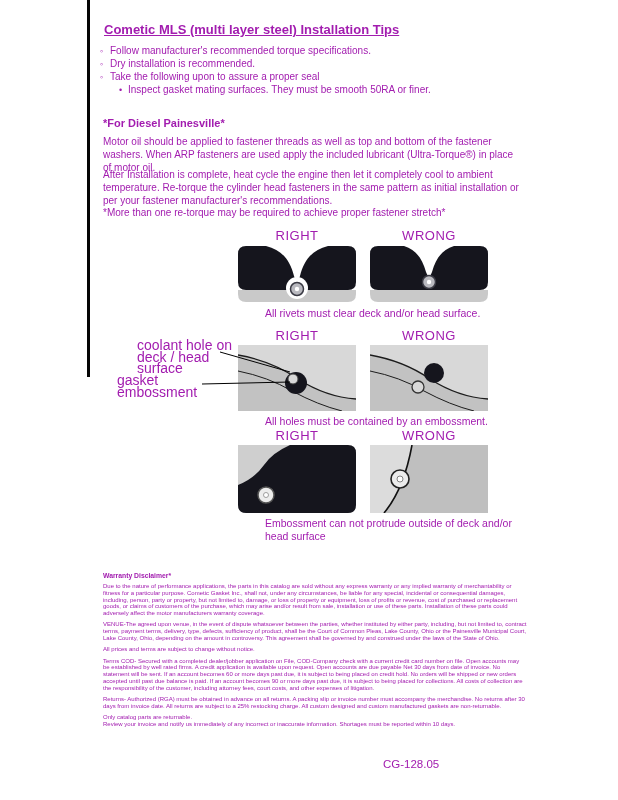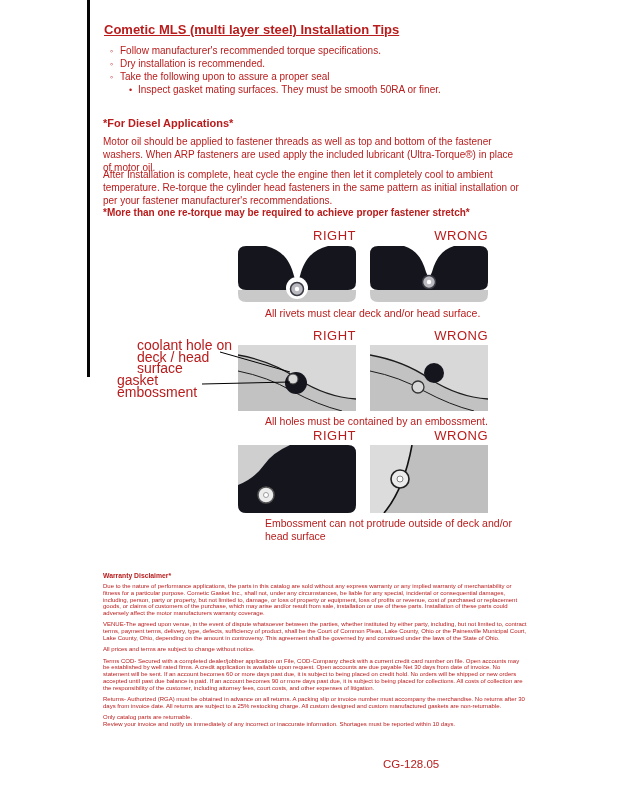--- a/index.html
+++ b/index.html
@@ -1,28 +1,28 @@
 <!DOCTYPE html>
 <html><head>
 <meta charset="utf-8">
 <style>
   html,body { margin:0; padding:0; background:#ffffff; }
   .page {
     position:relative; width:618px; height:800px; background:#ffffff;
-    font-family:"Liberation Sans", sans-serif; color:#b91c1c; overflow:hidden;
+    font-family:"Liberation Sans", sans-serif; color:#a21caf; overflow:hidden;
   }
   .edge-mark { position:absolute; left:87px; top:0; width:3px; height:377px; background:#050505; }
   .title { position:absolute; left:104px; top:22px; font-size:13px; font-weight:bold; text-decoration:underline; }
-  .tip, .subtip { position:absolute; font-size:10px; line-height:12px; white-space:nowrap;margin-left:10px; }
+  .tip, .subtip { position:absolute; font-size:10px; line-height:12px; white-space:nowrap; }
   .tip .mk { display:inline-block; width:10px; font-size:9px; }
   .subtip .mk { display:inline-block; width:9px; font-size:9px; }
   .h-bold { position:absolute; font-size:11px; font-weight:bold; }
   .para { position:absolute; font-size:10px; line-height:13px; width:420px; }
-  .note { position:absolute; font-size:10px;font-weight:bold; }
-  .dg-header { position:absolute; width:118px; text-align:right; font-size:13px; letter-spacing:0.5px; }
+  .note { position:absolute; font-size:10px; }
+  .dg-header { position:absolute; width:118px; text-align:center; font-size:13px; letter-spacing:0.5px; }
   .dg-img { position:absolute; }
   .dg-caption { position:absolute; font-size:10.5px; line-height:13px;margin-left:28px; }
   .anno-label { position:absolute; font-size:14px; line-height:11.5px; }
   .anno-lines { position:absolute; pointer-events:none; z-index:6; }
   .warranty { position:absolute; left:103px; top:572px; width:424px; }
   .warranty .w-head { font-size:6.8px; font-weight:bold; margin:0 0 4px 0; }
   .warranty p { font-size:6px; line-height:6.8px; margin:0 0 4.5px 0; }
   .warranty p.tight { margin:0; }
   .footer { position:absolute; left:383px; top:758px; width:110px; font-size:11.5px; }
 </style>
@@ -41,21 +41,21 @@
   <div class="tip" style="left:100px; top:58px">
     <span class="mk">◦</span><span>Dry installation is recommended.</span>
   </div>
   <div class="tip" style="left:100px; top:71px">
     <span class="mk">◦</span><span>Take the following upon to assure a proper seal</span>
   </div>
   <div class="subtip" style="left:119px; top:84px">
     <span class="mk">•</span><span>Inspect gasket mating surfaces.  They must be smooth 50RA or finer.</span>
   </div>
 
-  <div class="h-bold" style="left:103px; top:117px">*For Diesel Applications*</div>
+  <div class="h-bold" style="left:103px; top:117px">*For Diesel Painesville*</div>
   <div class="para" style="left:103px; top:168px">After Installation is complete, heat cycle the engine then let it completely cool to ambient temperature. Re-torque the cylinder head fasteners in the same pattern as initial installation or per your fastener manufacturer's recommendations.</div>
   <div class="para" style="left:103px; top:135px">Motor oil should be applied to fastener threads as well as top and bottom of the fastener washers. When ARP fasteners are used apply the included lubricant (Ultra-Torque®) in place of motor oil.</div>
   <div class="note" style="left:103px; top:207px">*More than one re-torque may be required to achieve proper fastener stretch*</div>
 
   <div class="dg-header" style="left:238px; top:228px">RIGHT</div>
   <div class="dg-header" style="left:370px; top:228px">WRONG</div>
 
   <svg class="dg-img" style="left:238px; top:246px" width="118" height="56" viewBox="0 0 118 56">
     <path d="M8,0 H110 Q118,0 118,8 V36 Q118,44 110,44 H8 Q0,44 0,36 V8 Q0,0 8,0 Z" fill="#15151d"></path>
     <path d="M28,0 C44,4 52,14 56,30 Q59,40 62,30 C66,14 74,4 90,0 Z" fill="#ffffff"></path>

